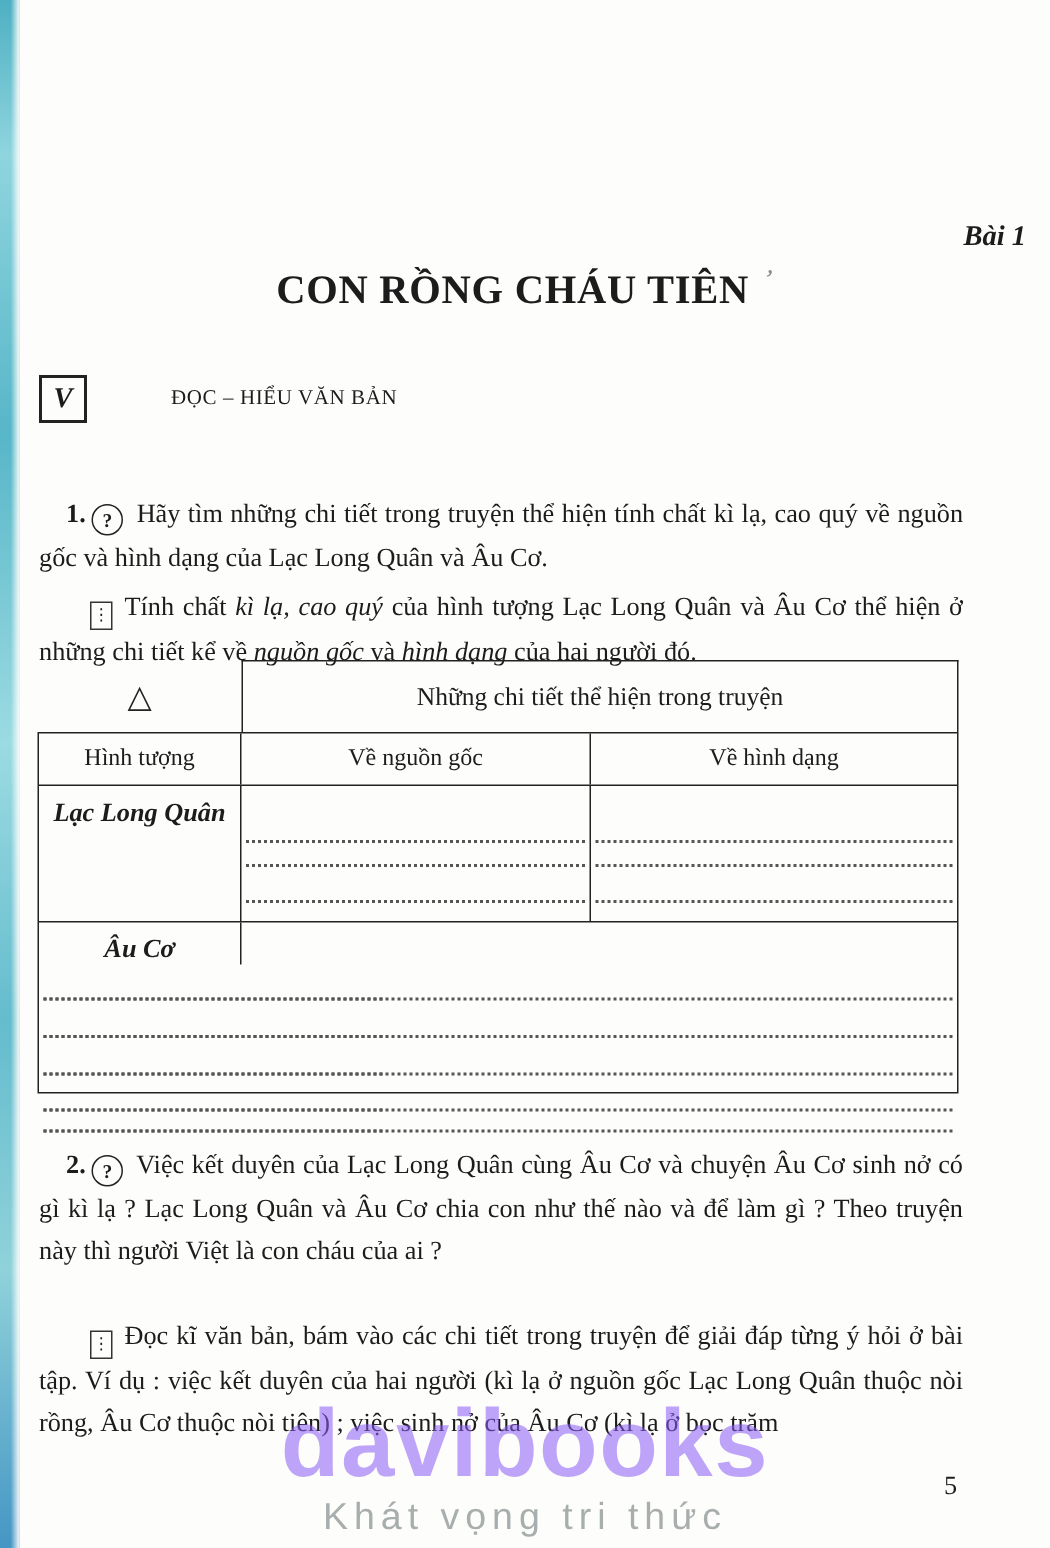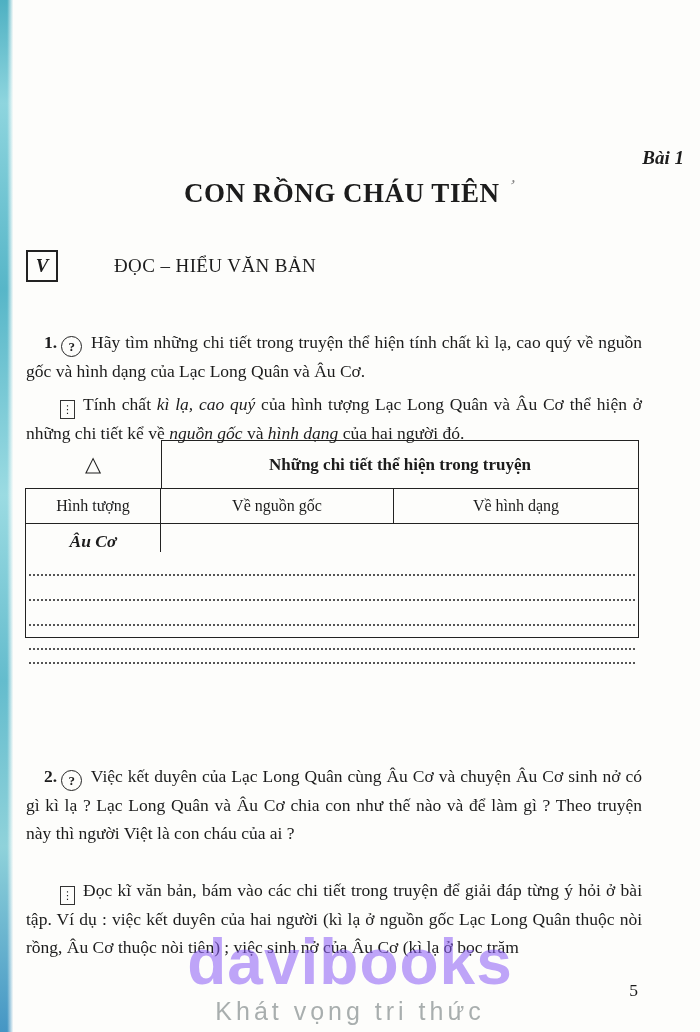--- a/index.html
+++ b/index.html
@@ -33,21 +33,21 @@
   }
   .section-header{
     position:absolute;top:250px;left:26px;right:58px;height:32px;
     display:flex;align-items:center;
   }
   .vbox{
     width:28px;height:28px;border:2px solid #222;
     display:flex;align-items:center;justify-content:center;
     font-size:19px;font-weight:bold;font-style:italic;flex:0 0 auto;
   }
-  .sh-title{margin-left:56px;font-size:19px;letter-spacing:.4px;}
+  .sh-title{margin-left:56px;font-size:14px;letter-spacing:.4px;}
   .para{
     position:absolute;left:26px;width:616px;
     text-align:justify;font-size:17.5px;line-height:1.62;
   }
   .para.q{text-indent:18px;}
   .para.hint{text-indent:34px;}
   .q1{top:310px;}
   .hint1{top:372px;}
   .q2{top:744px;}
   .hint2{top:858px;}
@@ -66,21 +66,21 @@
   
   .table-wrap{position:absolute;top:440px;left:25px;width:614px;}
   .t-toprow{display:flex;height:48px;}
   .t-corner{
     width:136px;display:flex;align-items:center;justify-content:center;
     font-size:21px;color:#222;
   }
   .t-header{
     flex:1;border:1px solid #222;border-bottom:none;
     display:flex;align-items:center;justify-content:center;
-    font-weight:bold;font-size:17px;
+    font-weight:normal;font-size:17px;
   }
   .t-grid{border:1px solid #222;}
   .t-row{display:flex;border-bottom:1px solid #222;}
   .t-row:last-child{border-bottom:none;}
   .t-c1{width:135px;border-right:1px solid #222;box-sizing:border-box;}
   .t-c2{width:233px;border-right:1px solid #222;box-sizing:border-box;}
   .t-c3{flex:1;}
   .t-colhead{height:34px;}
   .t-colhead div{
     display:flex;align-items:center;justify-content:center;
@@ -158,20 +158,33 @@
       <div class="t-header">
           <span>Những chi tiết thể hiện trong truyện</span>
         </div>
     </div>
     <div class="t-grid">
       <div class="t-row t-colhead">
         <div class="t-c1">Hình tượng</div>
         <div class="t-c2">Về nguồn gốc</div>
         <div class="t-c3">Về hình dạng</div>
       </div>
+      <div class="t-row t-body1">
+        <div class="t-c1 rowlabel">Lạc Long Quân</div>
+        <div class="t-c2 answer">
+          <div class="dotline b1-l1"></div>
+          <div class="dotline b1-l2"></div>
+          <div class="dotline b1-l3"></div>
+        </div>
+        <div class="t-c3 answer">
+          <div class="dotline b1-l1"></div>
+          <div class="dotline b1-l2"></div>
+          <div class="dotline b1-l3"></div>
+        </div>
+      </div>
       <div class="t-row t-body2">
         <div class="t-c1 rowlabel">Âu Cơ</div>
         <div class="t-c2 answer">
           <div class="dotline b2-l1"></div>
           <div class="dotline b2-l2"></div>
           <div class="dotline b2-l3"></div>
           <div class="dotline b2-l4"></div>
           <div class="dotline b2-l5"></div>
         </div>
         <div class="t-c3 answer">

